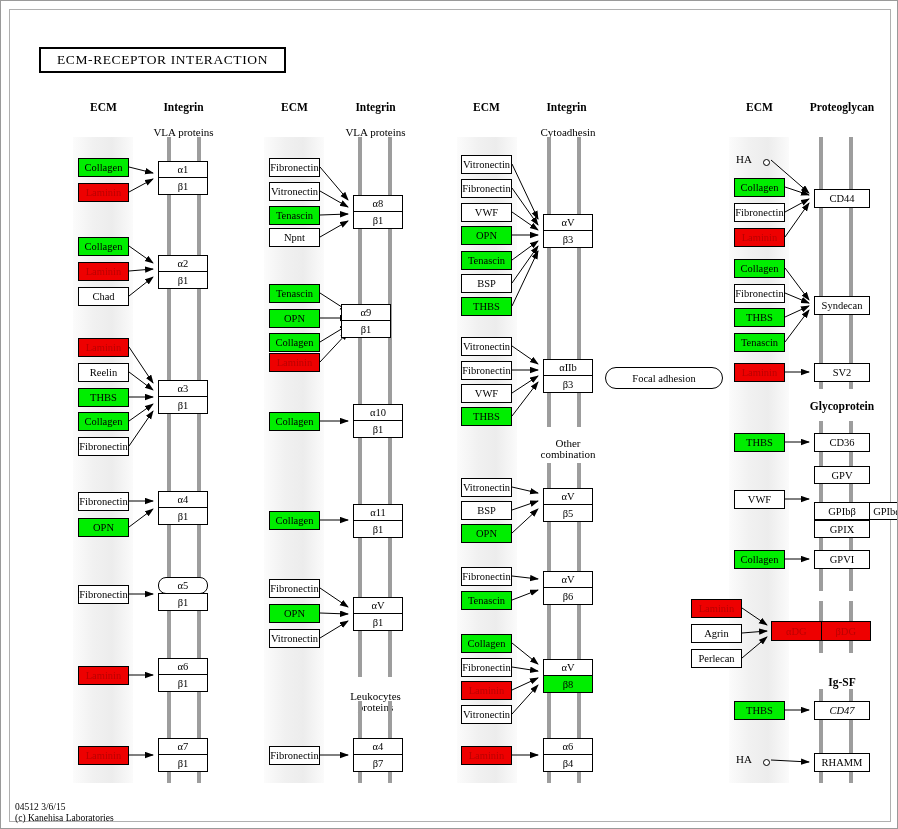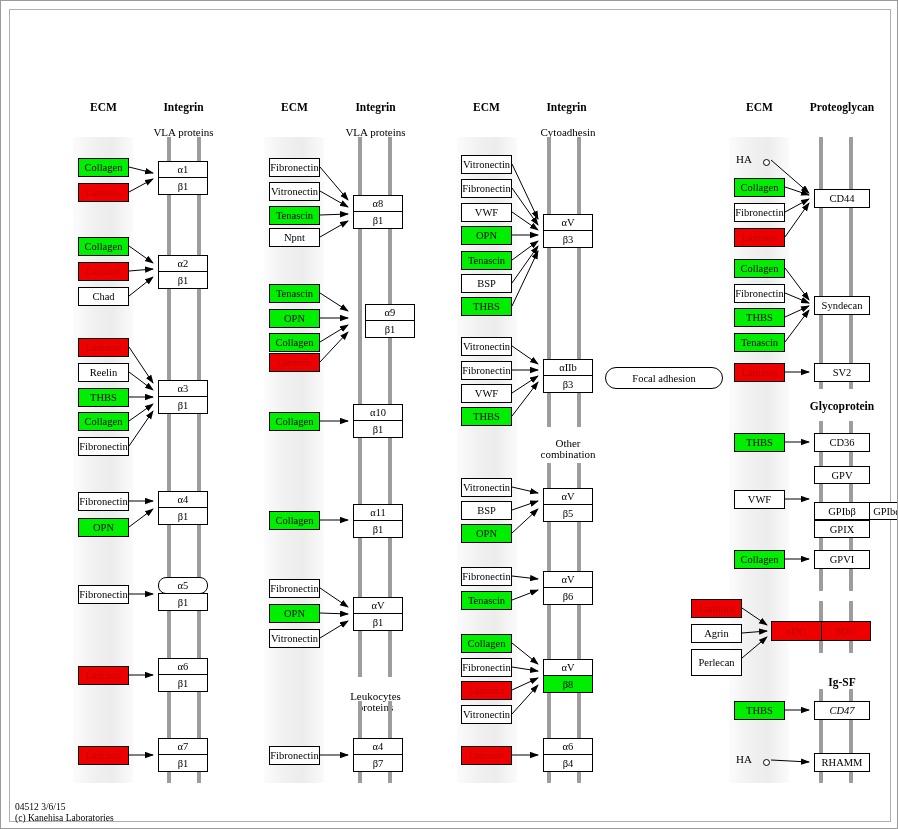--- a/index.html
+++ b/index.html
@@ -76,20 +76,21 @@
     position:absolute;left:14px;font-size:9.5px;color:#000;white-space:nowrap;
   }
   svg.edges{position:absolute;left:0;top:0;width:898px;height:829px;pointer-events:none;}
 </style>
 </head>
 <body>
 
 <div id="canvas">
   <div id="page-frame"></div>
 
+  <div class="title-box">ECM-RECEPTOR INTERACTION</div>
 
   <div class="col-head" style="left:77px;top:100px;width:51px;">ECM</div>
   <div class="col-head" style="left:150px;top:100px;width:65px;">Integrin</div>
   <div class="sub-head" style="left:140px;top:126px;width:85px;">VLA proteins</div>
 
   <div class="col-head" style="left:268px;top:100px;width:51px;">ECM</div>
   <div class="col-head" style="left:342px;top:100px;width:65px;">Integrin</div>
   <div class="sub-head" style="left:332px;top:126px;width:85px;">VLA proteins</div>
   <div class="sub-head" style="left:332px;top:690px;width:85px;white-space:pre-line;">Leukocytes
 proteins</div>
@@ -350,21 +351,21 @@
         <span>Collagen</span>
       </div>
       <div style="position: absolute; left: 352px; top: 194px; width: 50px; height: 34px;">
         <div class="rnode" style="left: 0px; top: 0px; width: 50px; height: 17px;">
           <span>α8</span>
         </div>
         <div class="rnode" style="left: 0px; top: 16px; width: 50px; height: 18px;">
           <span>β1</span>
         </div>
       </div>
-      <div style="position: absolute; left: 364px; top: 303px; width: 50px; height: 34px; padding-left: 20px;">
+      <div style="position: absolute; left: 340px; top: 303px; width: 50px; height: 34px; padding-left: 20px;">
         <div class="rnode" style="left: 0px; top: 0px; width: 50px; height: 17px;">
           <span>α9</span>
         </div>
         <div class="rnode" style="left: 0px; top: 16px; width: 50px; height: 18px;">
           <span>β1</span>
         </div>
       </div>
       <div style="position: absolute; left: 352px; top: 403px; width: 50px; height: 34px;">
         <div class="rnode" style="left: 0px; top: 0px; width: 50px; height: 17px;">
           <span>α10</span>
@@ -540,21 +541,21 @@
       </div>
       <div class="node green" style="left: 733px; top: 549px; width: 51px; height: 19px;">
         <span>Collagen</span>
       </div>
       <div class="node red" style="left: 690px; top: 598px; width: 51px; height: 19px;">
         <span style="color: rgb(187, 0, 0);">Laminin</span>
       </div>
       <div class="node " style="left: 690px; top: 623px; width: 51px; height: 19px;">
         <span>Agrin</span>
       </div>
-      <div class="node " style="left: 690px; top: 648px; width: 51px; height: 27px;">
+      <div class="node " style="left: 690px; top: 648px; width: 51px; height: 19px;">
         <span>Perlecan</span>
       </div>
       <div class="node green" style="left: 733px; top: 700px; width: 51px; height: 19px;">
         <span>THBS</span>
       </div>
       <div style="position: absolute; left: 813px; top: 188px; width: 56px; height: 19px;">
         <div class="rnode" style="left: 0px; top: 0px; width: 56px; height: 19px;">
           <span>CD44</span>
         </div>
       </div>

